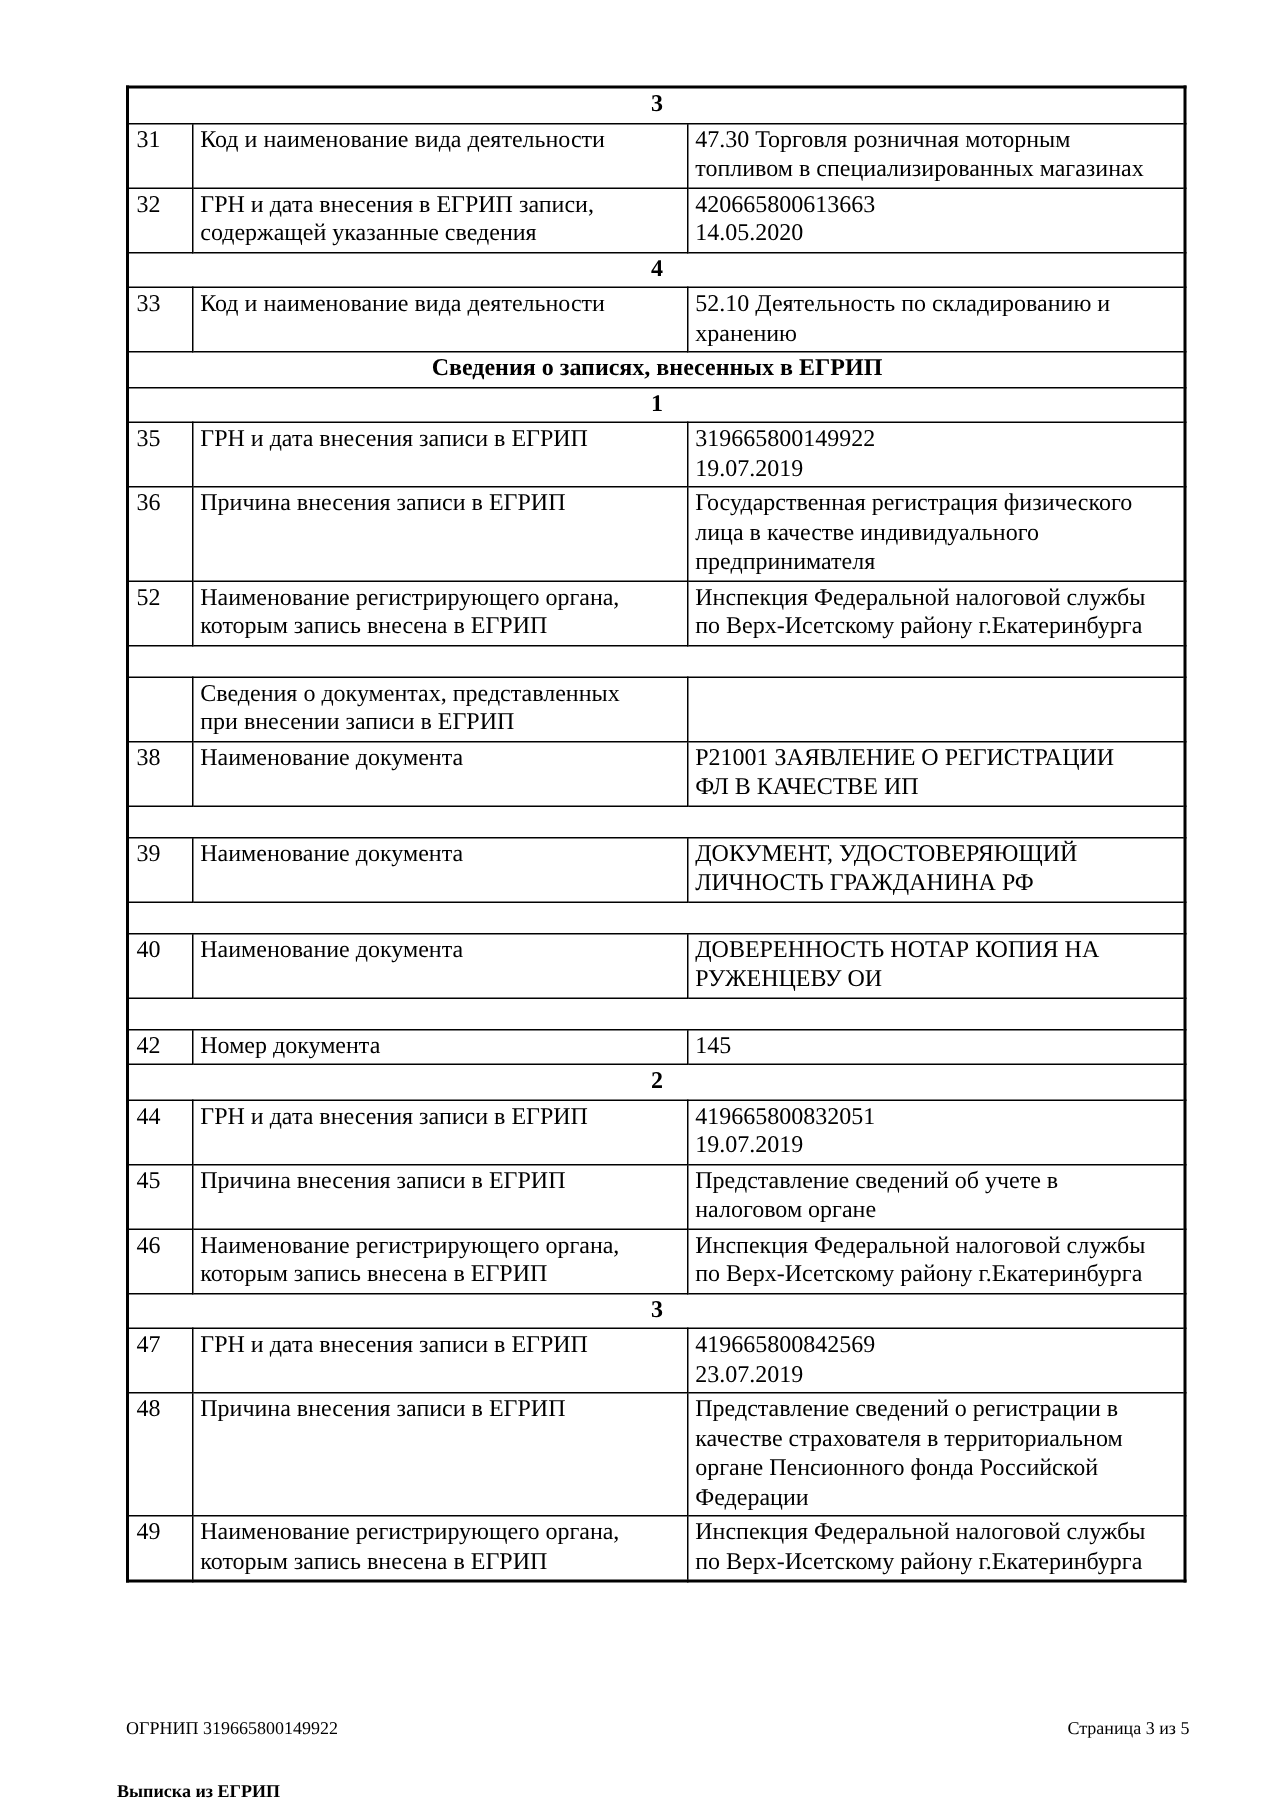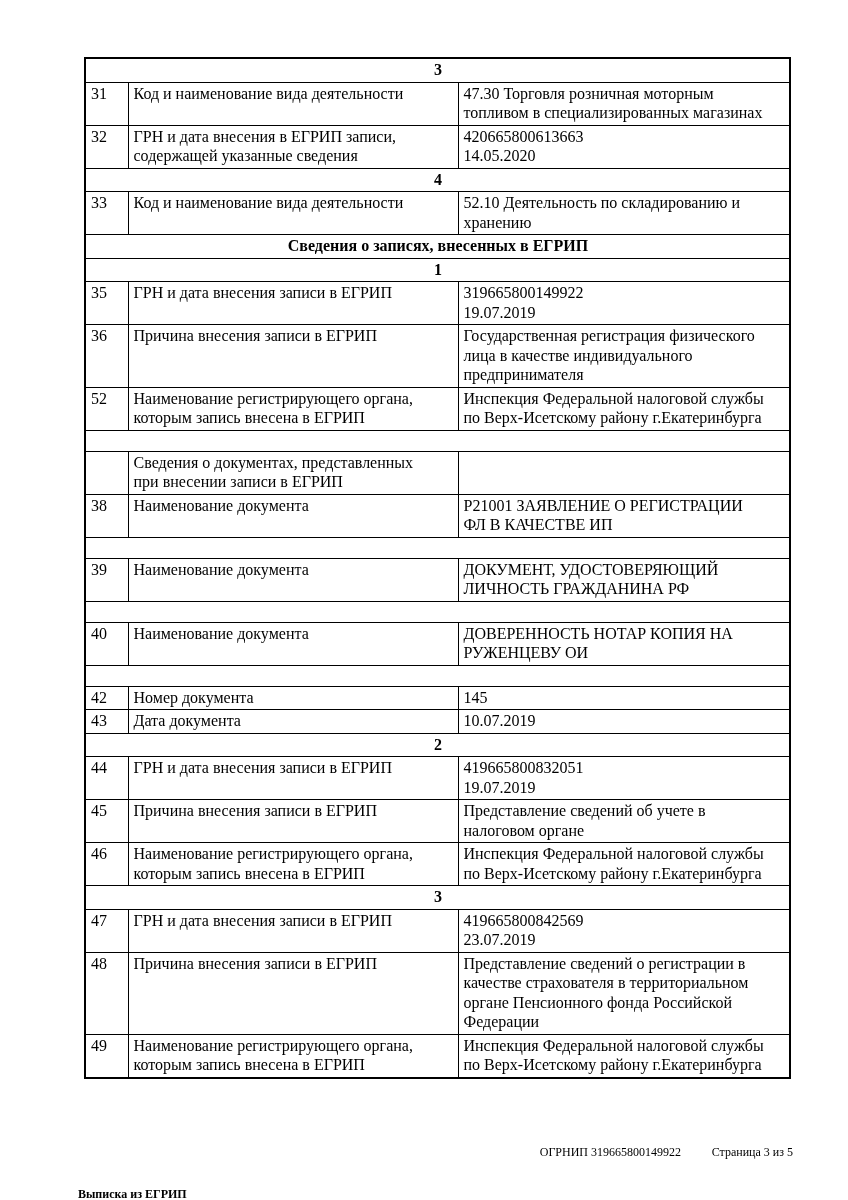--- a/index.html
+++ b/index.html
@@ -49,21 +49,21 @@
     left: 78px; top: 1188px;
     font-size: 12px;
     line-height: 13.5px;
     white-space: nowrap;
     font-weight: bold;
   }
   .footer-center {
     position: absolute;
     left: 84px; top: 1145px;
     width: 597px;
-    text-align: right;
+    text-align: left;
     font-size: 12px;
     white-space: nowrap;
   }
   .footer-right {
     position: absolute;
     right: 55px; top: 1145px;
     font-size: 12px;
     white-space: nowrap;
   }
 </style>
@@ -207,29 +207,20 @@
         <tr>
           <td class="num">42</td>
           <td class="label">
             <div>Номер документа</div>
           </td>
           <td class="val">
             <div>145</div>
           </td>
         </tr>
         <tr>
-          <td class="num">43</td>
-          <td class="label">
-            <div>Дата документа</div>
-          </td>
-          <td class="val">
-            <div>10.07.2019</div>
-          </td>
-        </tr>
-        <tr>
           <td colspan="3" class="section">2</td>
         </tr>
         <tr>
           <td class="num">44</td>
           <td class="label">
             <div>ГРН и дата внесения записи в ЕГРИП</div>
           </td>
           <td class="val">
             <div>419665800832051</div>
             <div>19.07.2019</div>

